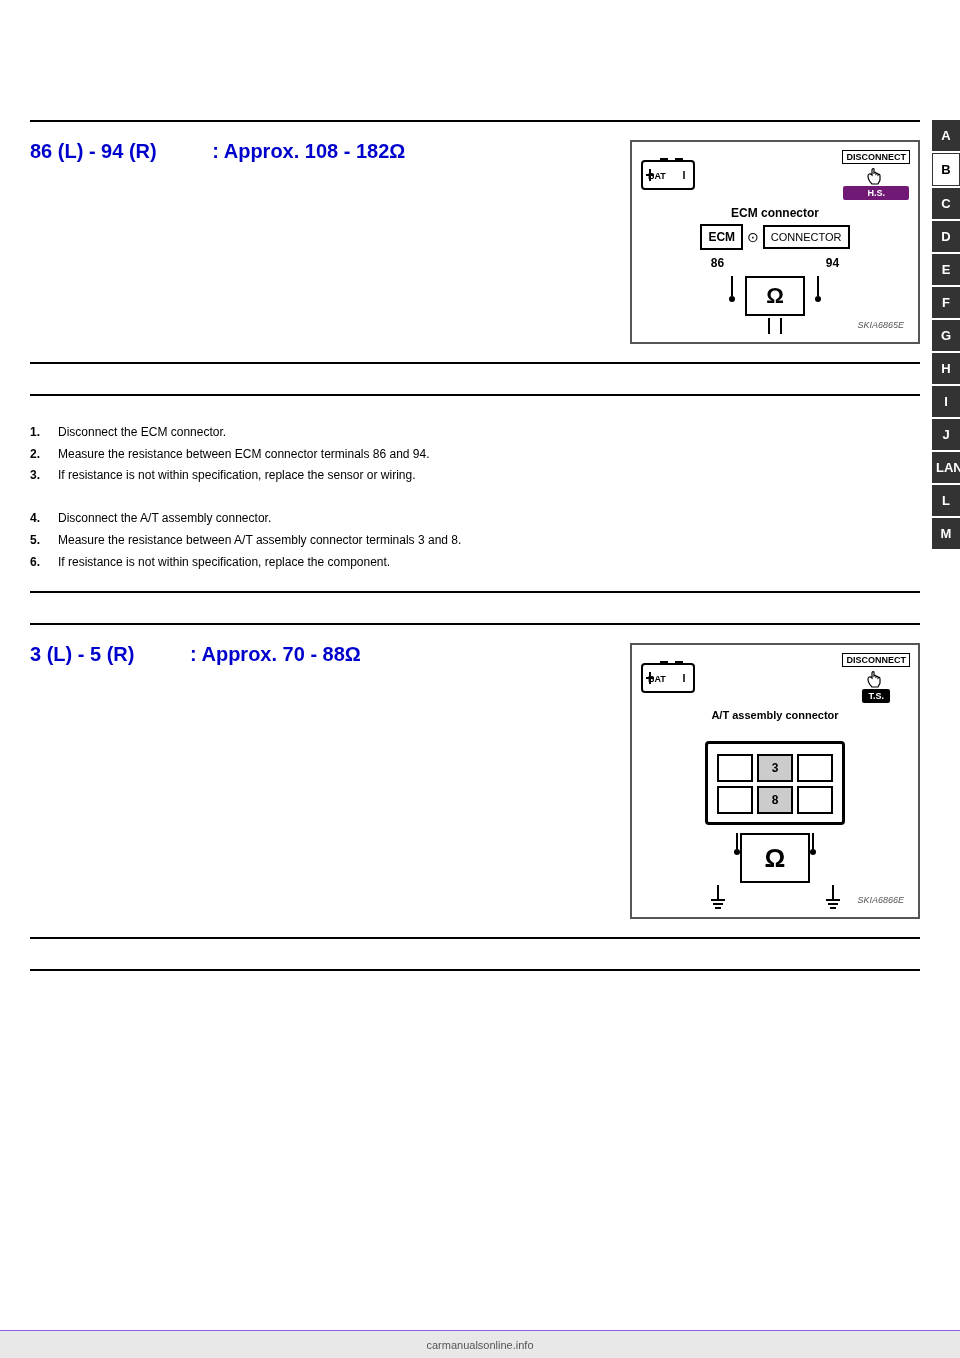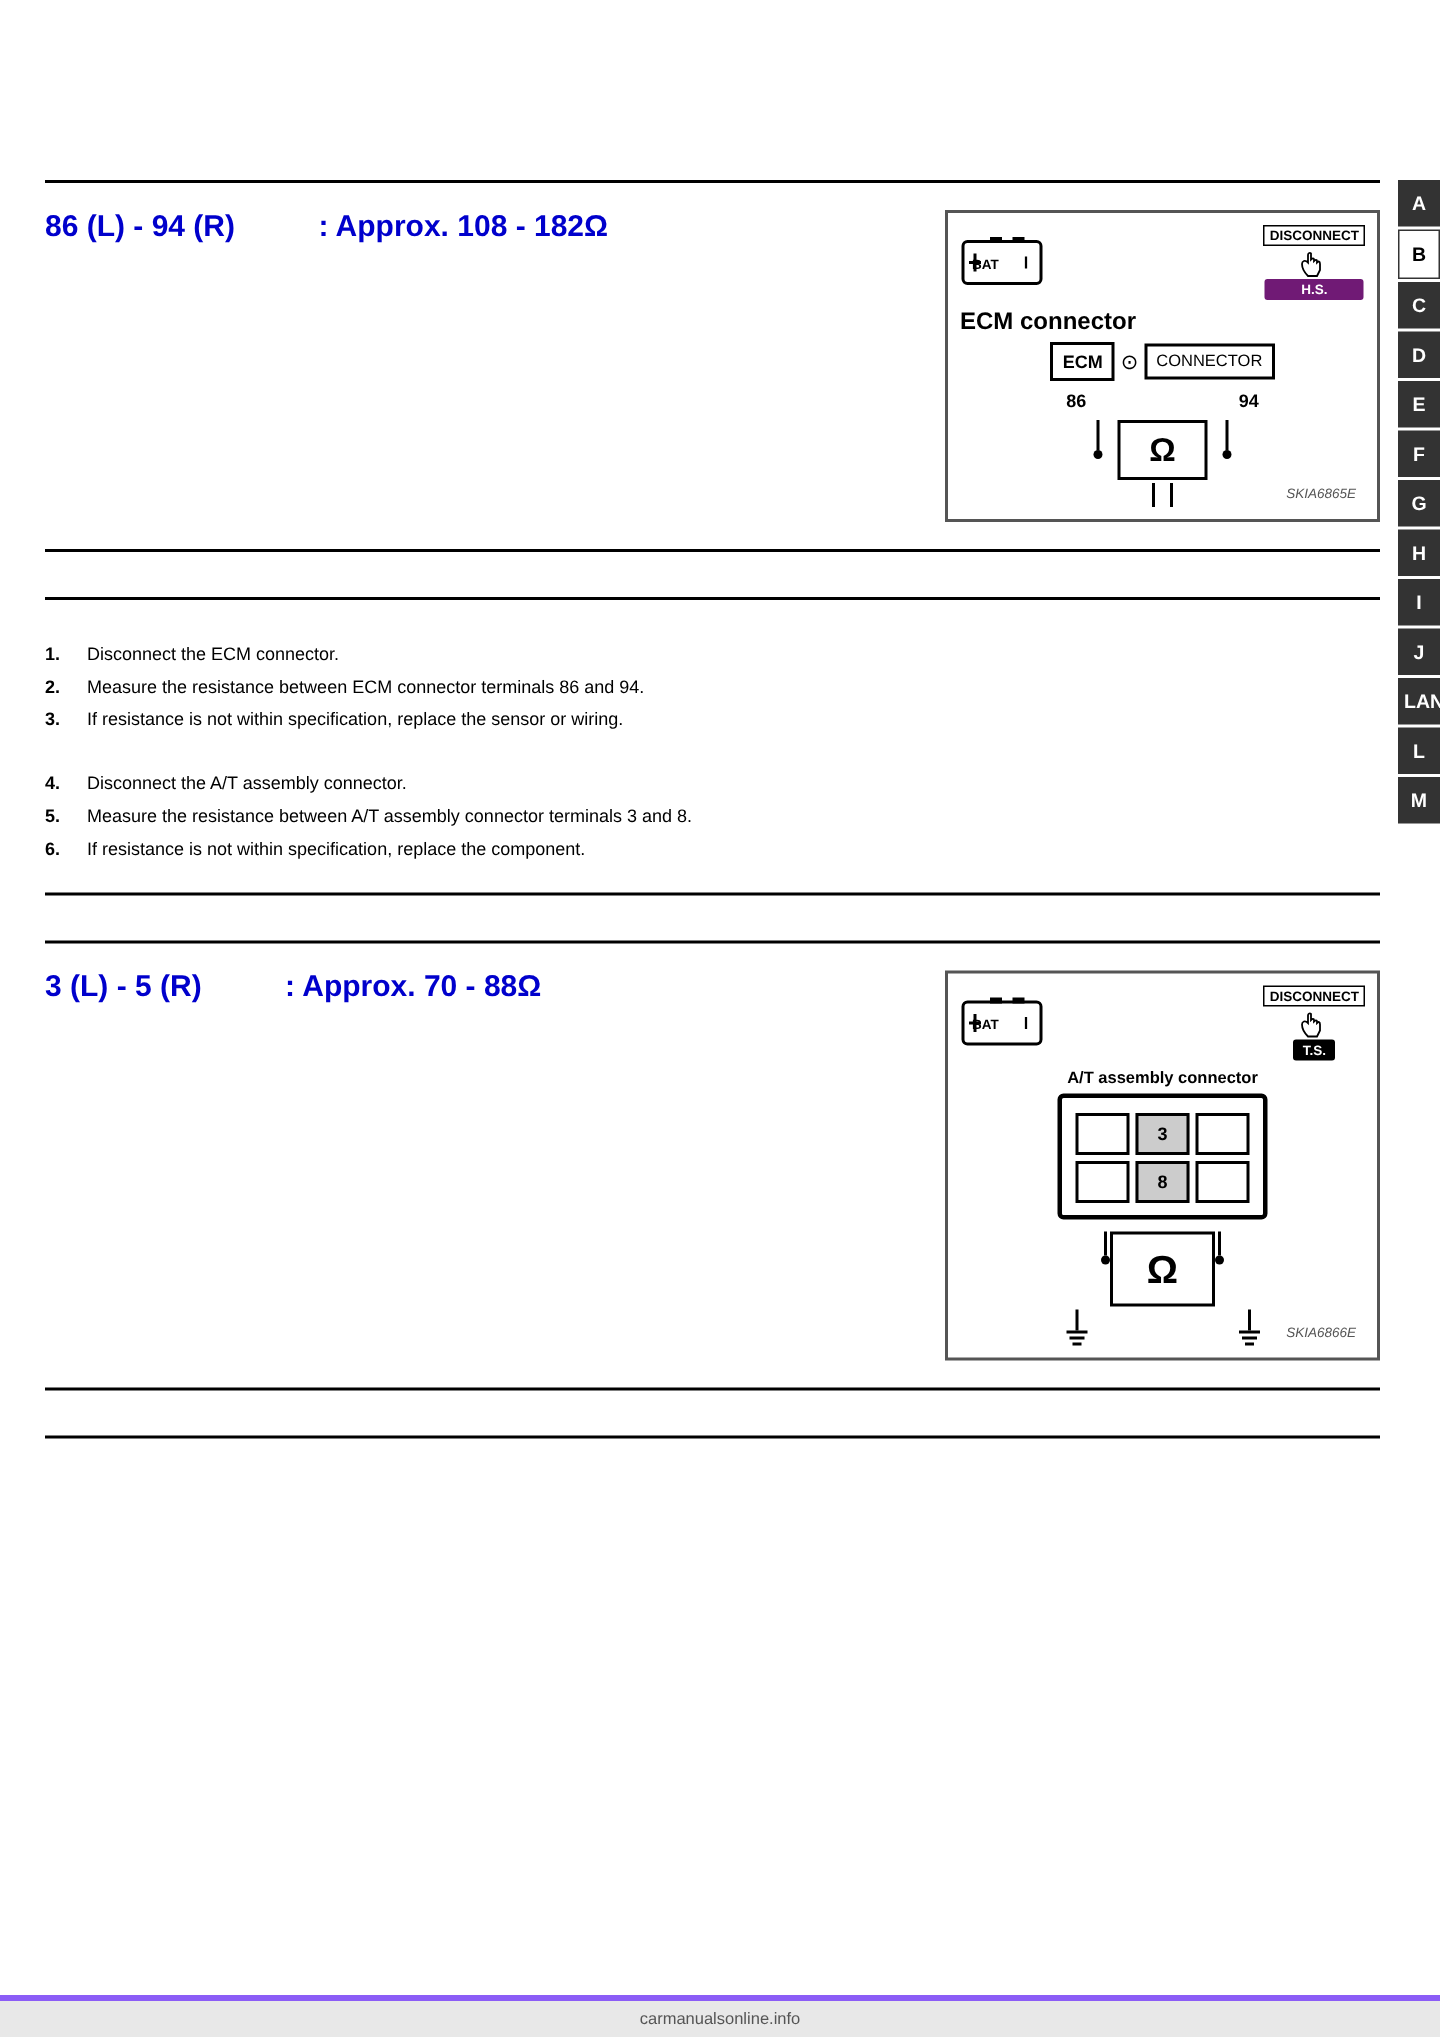--- a/index.html
+++ b/index.html
@@ -117,22 +117,22 @@
     .ts-badge {
       background: #000;
       color: #fff;
       font-size: 9px;
       font-weight: bold;
       padding: 2px 6px;
       border-radius: 2px;
     }
 
     .ecm-connector-label {
-      text-align: left;
-      font-size: 16px;
+      text-align: center;
+      font-size: 12px;
       font-weight: bold;
       margin-bottom: 4px;
     }
 
     .ecm-connector-row {
       display: flex;
       align-items: center;
       justify-content: center;
       gap: 4px;
       margin-bottom: 6px;
@@ -191,21 +191,21 @@
 
     
     .at-diagram {
       width: 290px;
     }
 
     .at-connector-label {
       text-align: center;
       font-size: 11px;
       font-weight: bold;
-      margin-bottom: 4px;
+      margin-bottom: 20px;
     }
 
     .section-gap {
       height: 30px;
     }
 
     
     .section-no-diagram {
       border-top: 2px solid #000;
       border-bottom: 2px solid #000;
@@ -235,21 +235,21 @@
       bottom: 0;
       left: 0;
       right: 0;
       height: 28px;
       background: #e8e8e8;
       display: flex;
       align-items: center;
       justify-content: center;
       font-size: 11px;
       color: #555;
-      border-top: 4px solid #8b5cf6;
+      border-top: 1px solid #8b5cf6;
     }
 
     .diagram-inner {
       position: relative;
     }
 
     .at-connector-outer {
       border: 3px solid #000;
       width: 140px;
       margin: 0 auto 8px auto;

